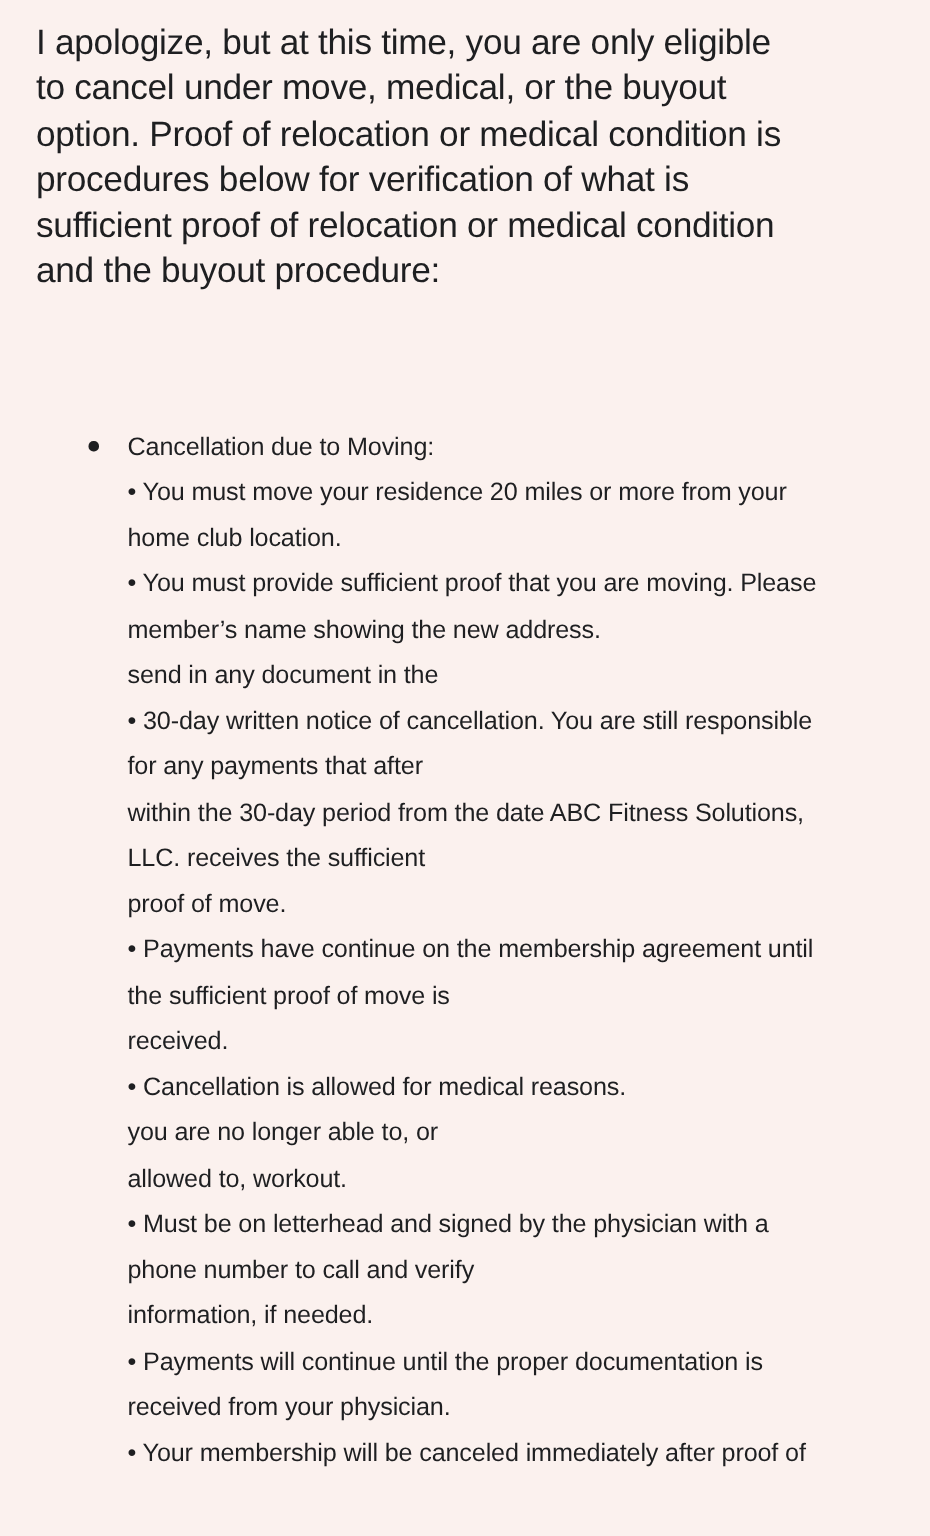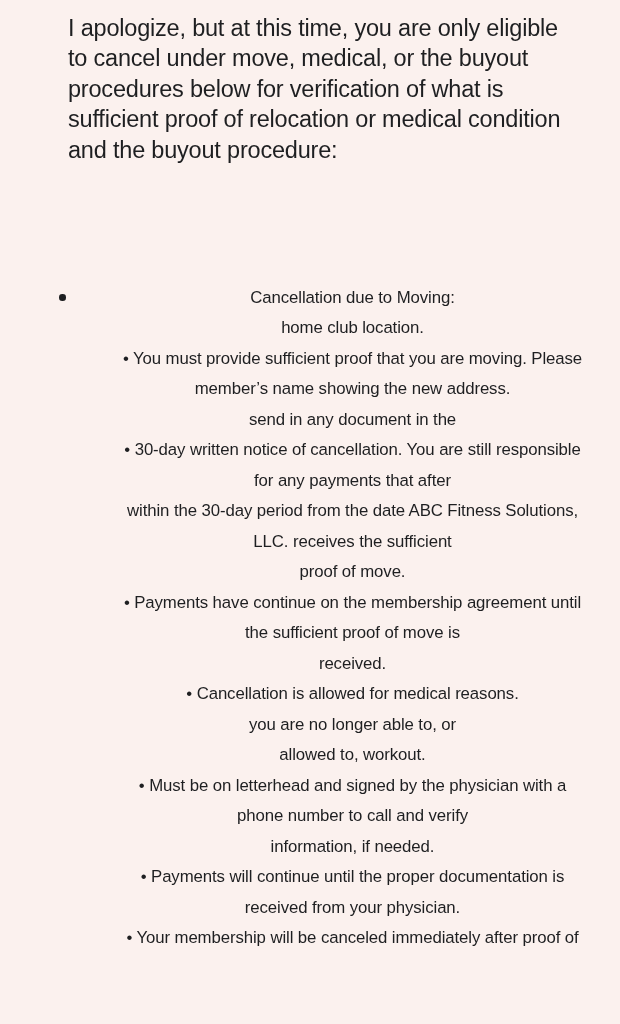--- a/index.html
+++ b/index.html
@@ -21,21 +21,20 @@
     top: 12.5px;
     right: 10px;
     font-size: 23.5px;
     line-height: 30.5px;
     letter-spacing: -0.2px;
     font-weight: 400;
   }
   .intro-line {
     height: 30.5px;
     white-space: nowrap;
-    margin-left: 44px;
   }
   .bullet-dot {
     position: absolute;
     left: 59px;
     top: 294px;
     width: 6.5px;
     height: 6.5px;
     border-radius: 50%;
     background: #1e1f21;
   }
@@ -44,42 +43,43 @@
     left: 85px;
     top: 282.5px;
     right: 0;
     font-size: 16.8px;
     line-height: 30.5px;
     letter-spacing: -0.1px;
   }
   .procedure-line {
     height: 30.5px;
     white-space: nowrap;
-    text-align: center;
   }
 </style>
 </head>
 <body>
 
 <div>
 
   <div class="intro">
 
   <div class="intro-line">I apologize, but at this time, you are only eligible</div>
       <div class="intro-line">to cancel under move, medical, or the buyout</div>
+      <div class="intro-line">option. Proof of relocation or medical condition is</div>
       <div class="intro-line">procedures below for verification of what is</div>
       <div class="intro-line">sufficient proof of relocation or medical condition</div>
       <div class="intro-line">and the buyout procedure:</div>
     </div>
 
   <span class="bullet-dot"></span>
 
   <div class="procedures">
 
   <div class="procedure-line">Cancellation due to Moving:</div>
+      <div class="procedure-line">• You must move your residence 20 miles or more from your</div>
       <div class="procedure-line">home club location.</div>
       <div class="procedure-line">• You must provide sufficient proof that you are moving. Please</div>
       <div class="procedure-line">member’s name showing the new address.</div>
       <div class="procedure-line">send in any document in the</div>
       <div class="procedure-line">• 30-day written notice of cancellation. You are still responsible</div>
       <div class="procedure-line">for any payments that after</div>
       <div class="procedure-line">within the 30-day period from the date ABC Fitness Solutions,</div>
       <div class="procedure-line">LLC. receives the sufficient</div>
       <div class="procedure-line">proof of move.</div>
       <div class="procedure-line">• Payments have continue on the membership agreement until</div>

